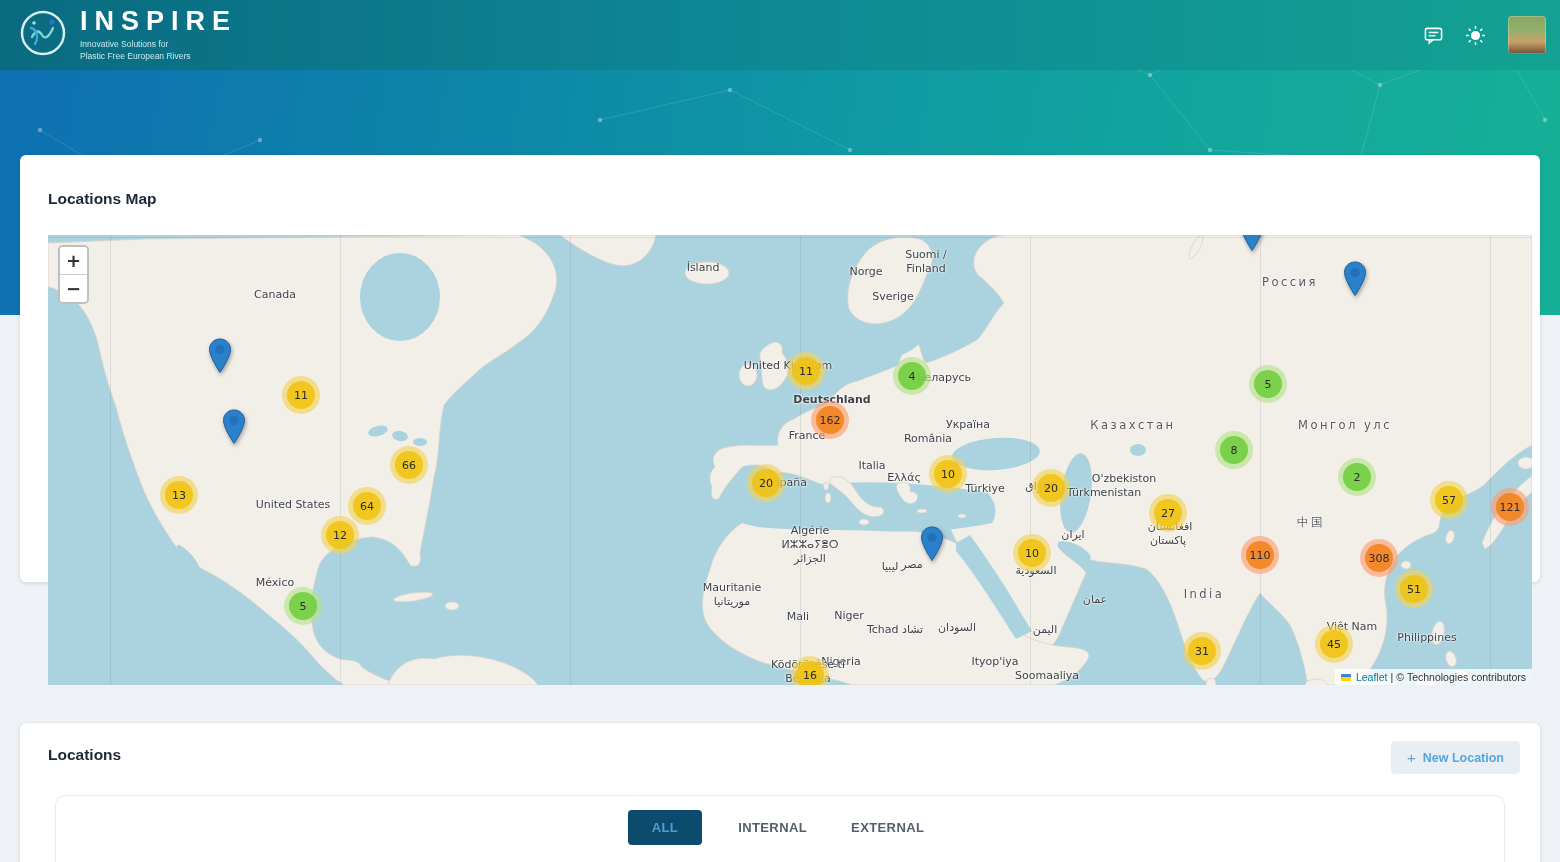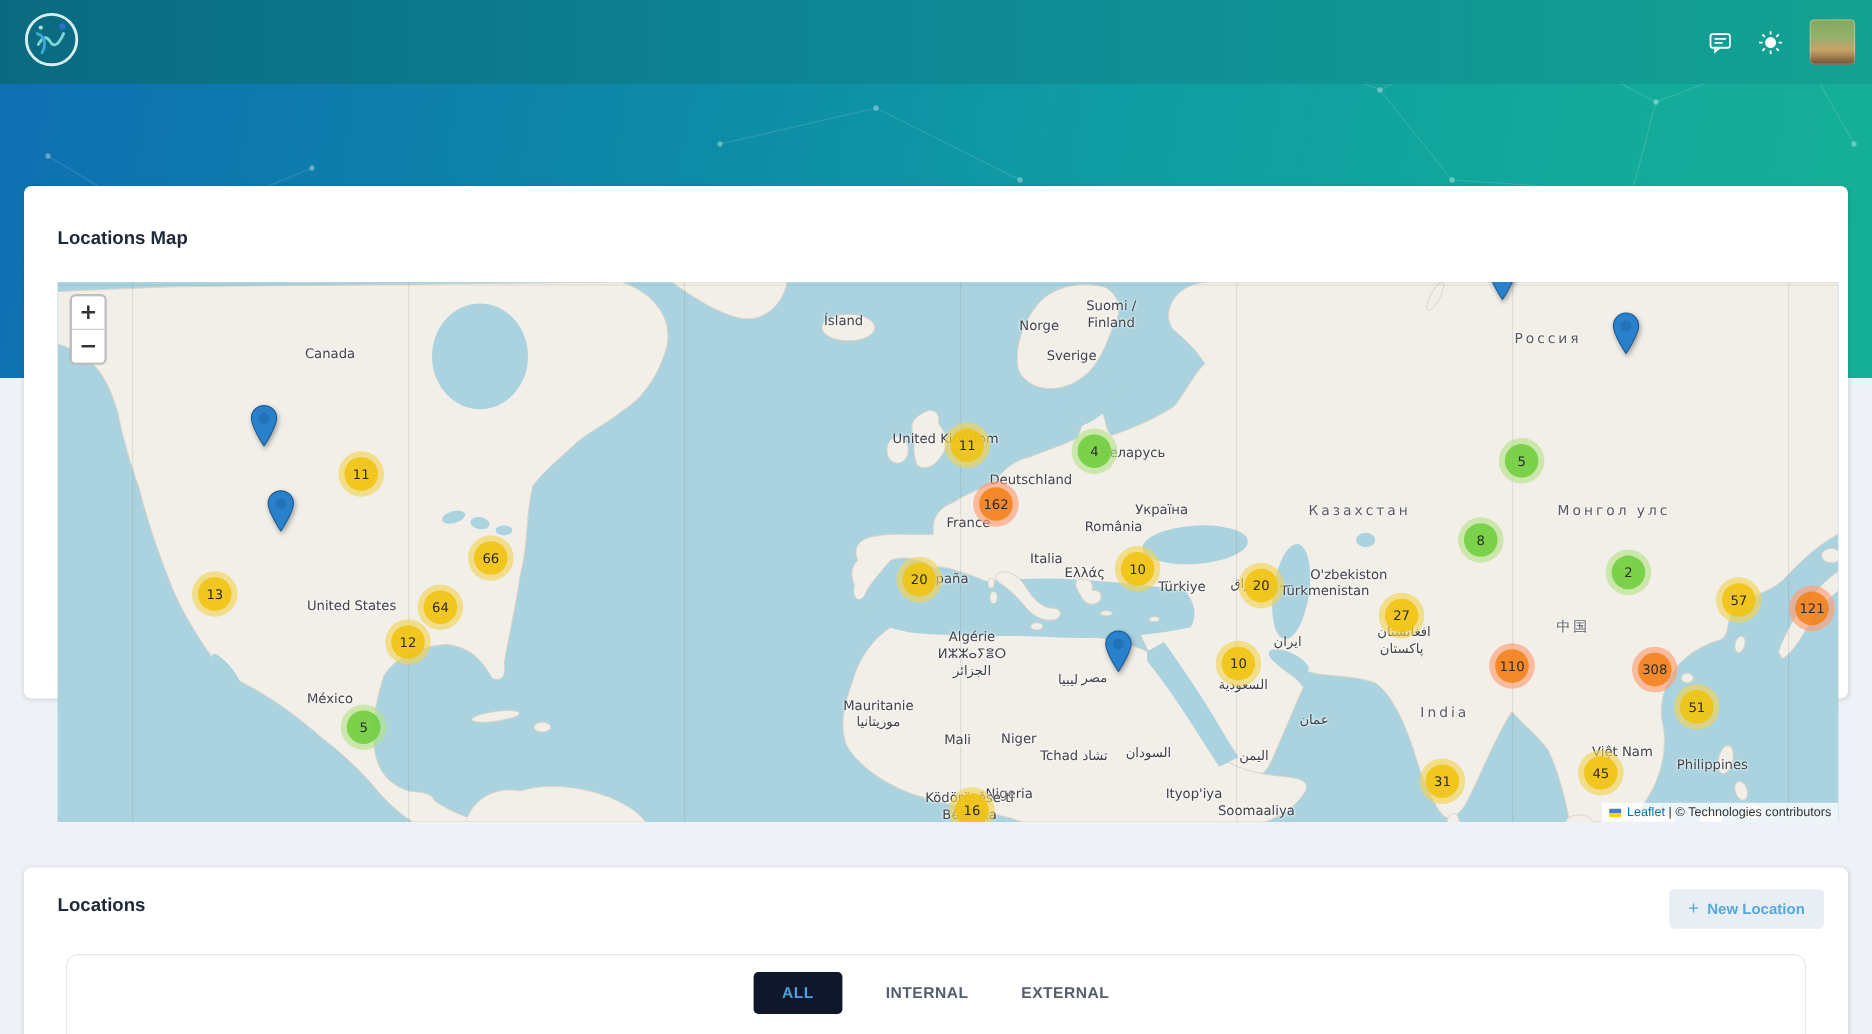--- a/index.html
+++ b/index.html
@@ -66,21 +66,21 @@
   .loc-card{left:20px;top:723px;width:1520px;height:175px}
   .loc-card .card-title{top:23px}
   .new-loc-btn{position:absolute;right:20px;top:18px;display:flex;align-items:center;gap:7px;
     background:#e9eef5;border:none;border-radius:4px;padding:9px 16px;cursor:pointer;
     color:#55a7de;font-size:12.5px;font-weight:600;font-family:inherit}
   .new-loc-btn .plus{font-size:15px;font-weight:400;line-height:1}
   .tabs-panel{position:absolute;left:35px;right:35px;top:72px;height:110px;background:#fff;
     border:1px solid #e7e9ee;border-bottom:none;border-radius:10px 10px 0 0}
   .tabs-row{display:flex;justify-content:center;align-items:center;gap:28px;margin-top:14px}
   .tab{font-size:13px;font-weight:700;letter-spacing:.4px;color:#555e6b;padding:10px 8px;border-radius:4px;cursor:pointer}
-  .tab.active{background:#0f172a;color:#4ba0d9;padding:10px 24px}
+  .tab.active{background:#0c4a6e;color:#4ba0d9;padding:10px 24px}
 </style>
 </head>
 <body>
 
 <div class="page">
 
   <div class="banner">
     <svg class="net" width="1560" height="315" viewBox="0 0 1560 315">
       <g stroke="rgba(255,255,255,0.13)" stroke-width="1">
         <line x1="1040" y1="30" x2="1150" y2="75"></line>
@@ -120,20 +120,27 @@
   <div class="navbar">
     <div class="brand">
       <span>
         <svg width="50" height="50" viewBox="0 0 50 50">
           <circle cx="25" cy="25" r="21" fill="none" stroke="#d8f0f2" stroke-width="2.4"></circle>
           <path d="M14 29c4-7 7-7 10-2s7 2 11-7" fill="none" stroke="#7fd4d8" stroke-width="2.4" stroke-linecap="round"></path>
           <path d="M13 20c6 2 8 9 4 16" fill="none" stroke="#3aa8d8" stroke-width="2.4" stroke-linecap="round"></path>
           <circle cx="34" cy="14" r="2.6" fill="#2e6fd0"></circle>
           <circle cx="16" cy="15" r="1.8" fill="#9fe0e4"></circle>
         </svg>
+      </span>
+      <span>
+        <div class="brand-name">INSPIRE</div>
+        <div class="brand-tag">
+          <div>Innovative Solutions for</div>
+          <div>Plastic Free European Rivers</div>
+        </div>
       </span>
     </div>
     <div class="nav-right">
       <span class="icon-btn">
         <svg width="19" height="19" viewBox="0 0 20 20" fill="none" stroke="#ffffff" stroke-width="1.6">
           <rect x="1.5" y="2.5" width="17" height="12" rx="2"></rect>
           <path d="M5.5 14.5 L5.5 18 L9.5 14.5"></path>
           <line x1="5" y1="6.8" x2="15" y2="6.8"></line>
             <line x1="5" y1="10.2" x2="12" y2="10.2"></line>
         </svg>
@@ -232,21 +239,21 @@
         <div class="hline" style="top: 2px;"></div>
         <div class="map-label" style="left: 227px; top: 60px;">Canada</div>
         <div class="map-label" style="left: 245px; top: 270px;">United States</div>
         <div class="map-label" style="left: 227px; top: 348px;">México</div>
         <div class="map-label" style="left: 655px; top: 33px;">Ísland</div>
         <div class="map-label" style="left: 818px; top: 37px;">Norge</div>
         <div class="map-label" style="left: 878px; top: 27px;">Suomi /
 Finland</div>
         <div class="map-label" style="left: 845px; top: 62px;">Sverige</div>
         <div class="map-label" style="left: 740px; top: 131px;">United Kingdom</div>
-        <div class="map-label" style="left: 811px; top: 165px;">Deutschland</div>
+        <div class="map-label" style="left: 784px; top: 165px; font-weight: bold;">Deutschland</div>
         <div class="map-label" style="left: 759px; top: 201px;">France</div>
         <div class="map-label" style="left: 880px; top: 204px;">România</div>
         <div class="map-label" style="left: 920px; top: 190px;">Україна</div>
         <div class="map-label" style="left: 896px; top: 143px;">Беларусь</div>
         <div class="map-label" style="left: 824px; top: 231px;">Italia</div>
         <div class="map-label" style="left: 856px; top: 243px;">Ελλάς</div>
         <div class="map-label" style="left: 739px; top: 248px;">España</div>
         <div class="map-label" style="left: 937px; top: 254px;">Türkiye</div>
         <div class="map-label big" style="left: 1242px; top: 47px;">Россия</div>
         <div class="map-label big" style="left: 1085px; top: 190px;">Казахстан</div>

